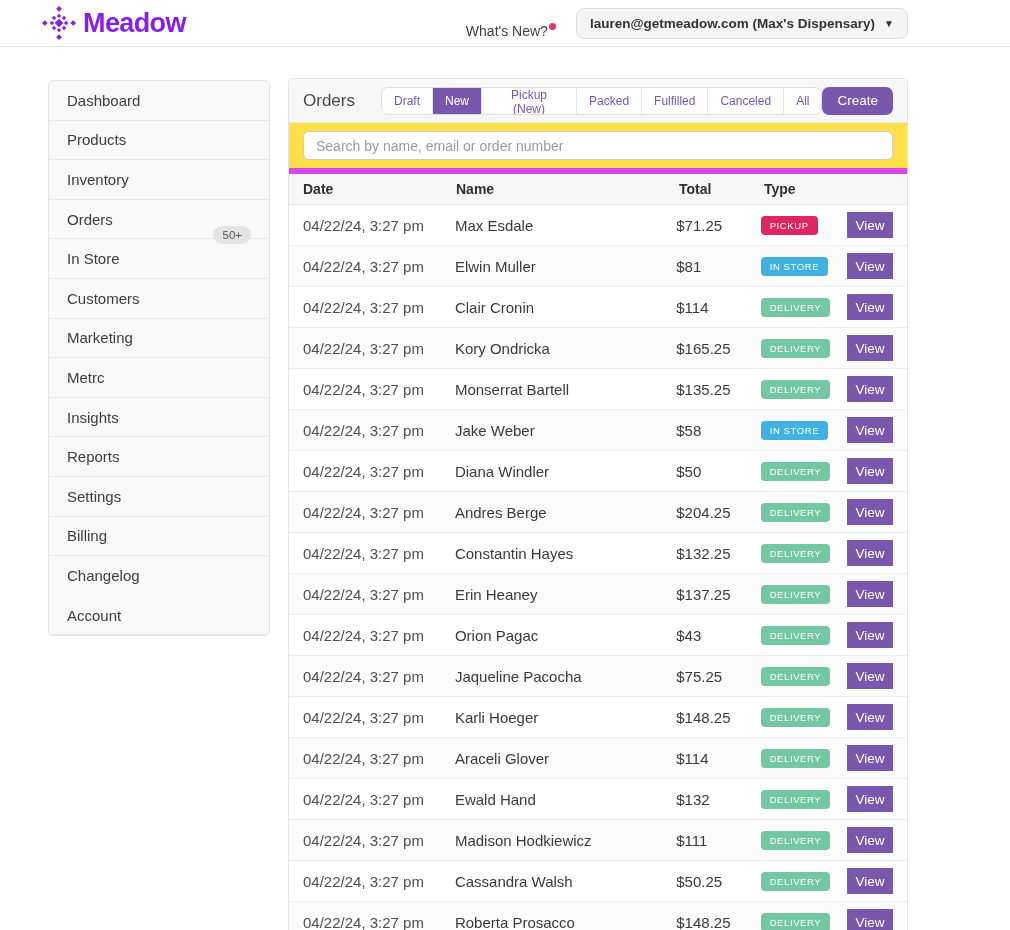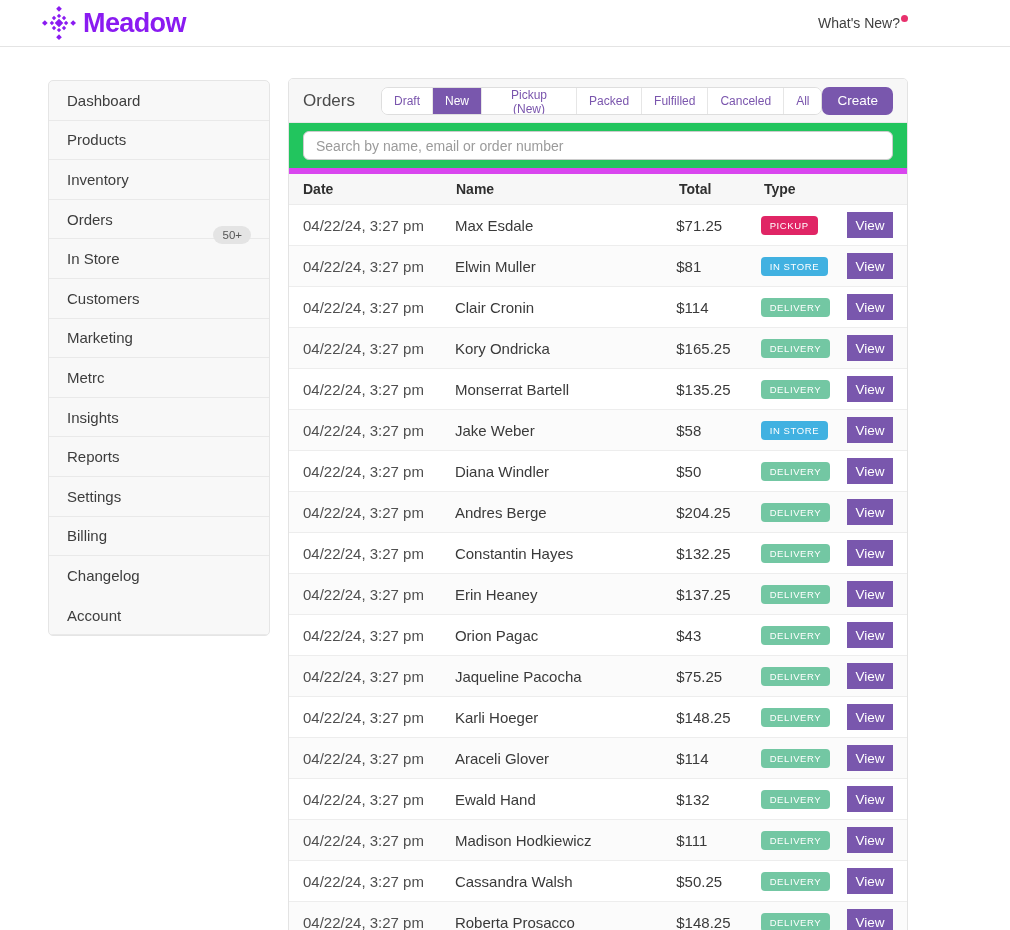--- a/index.html
+++ b/index.html
@@ -40,21 +40,21 @@
   .tabs { display:flex; background:#fff; border:1px solid #dedede; border-radius:7px;
     overflow:hidden; height:28px; align-items:stretch; }
   .tab { font-size:12px; color:#7a55ad; background:#fff; border:none;
     border-left:1px solid #e6e6e6; padding:0 12px; cursor:pointer; font-family:inherit; }
   .tab:first-child { border-left:none; }
   .tab.active { background:#7957ad; color:#fff; }
   .create-btn { margin-left:auto; background:#7957ad; color:#fff; border:none;
     border-radius:7px; height:28px; padding:0 15px; font-size:13.5px; cursor:pointer;
     font-family:inherit; }
 
-  .search-section { padding:8px 14px; background:#22c55e; }
+  .search-section { padding:8px 14px; background:#fde047; }
   .search-input { width:100%; height:29px; border:1px solid #cccccc; border-radius:6px;
     padding:0 12px; font-size:14px; color:#333; font-family:inherit; outline:none; }
   .search-input::placeholder { color:#9b9b9b; }
 
   .thead { display:flex; background:#f7f7f7; border-top:6px solid #d946ef;
     border-bottom:1px solid #ececec; height:37px; align-items:center; padding:0 14px;
     font-weight:bold; font-size:14px; color:#2f2f2f; }
   .c-date { width:153px; }
   .c-name { width:223px; }
   .c-total { width:85px; }
@@ -86,20 +86,24 @@
       <path d="M12.7 21 L15 23.3 L12.7 25.6 L10.4 23.3 Z"></path>
       <path d="M18 0 L21 3 L18 6 L15 3 Z"></path>
       <path d="M18 30 L21 33 L18 36 L15 33 Z"></path>
       <path d="M3 15 L6 18 L3 21 L0 18 Z"></path>
       <path d="M33 15 L36 18 L33 21 L30 18 Z"></path>
     </svg>
     <span class="brand-text">Meadow</span>
   </div>
   <div class="header-right">
     <span class="whats-new"><span>What's New?</span><span class="dot"></span></span>
+    <button class="account">
+      <span>lauren@getmeadow.com  (Max's Dispensary)</span>
+      <span class="caret">▼</span>
+    </button>
   </div>
 </header>
 
 <nav class="sidebar">
 
     <div class="side-item">
       <span>Dashboard</span>
 
     </div>
 

